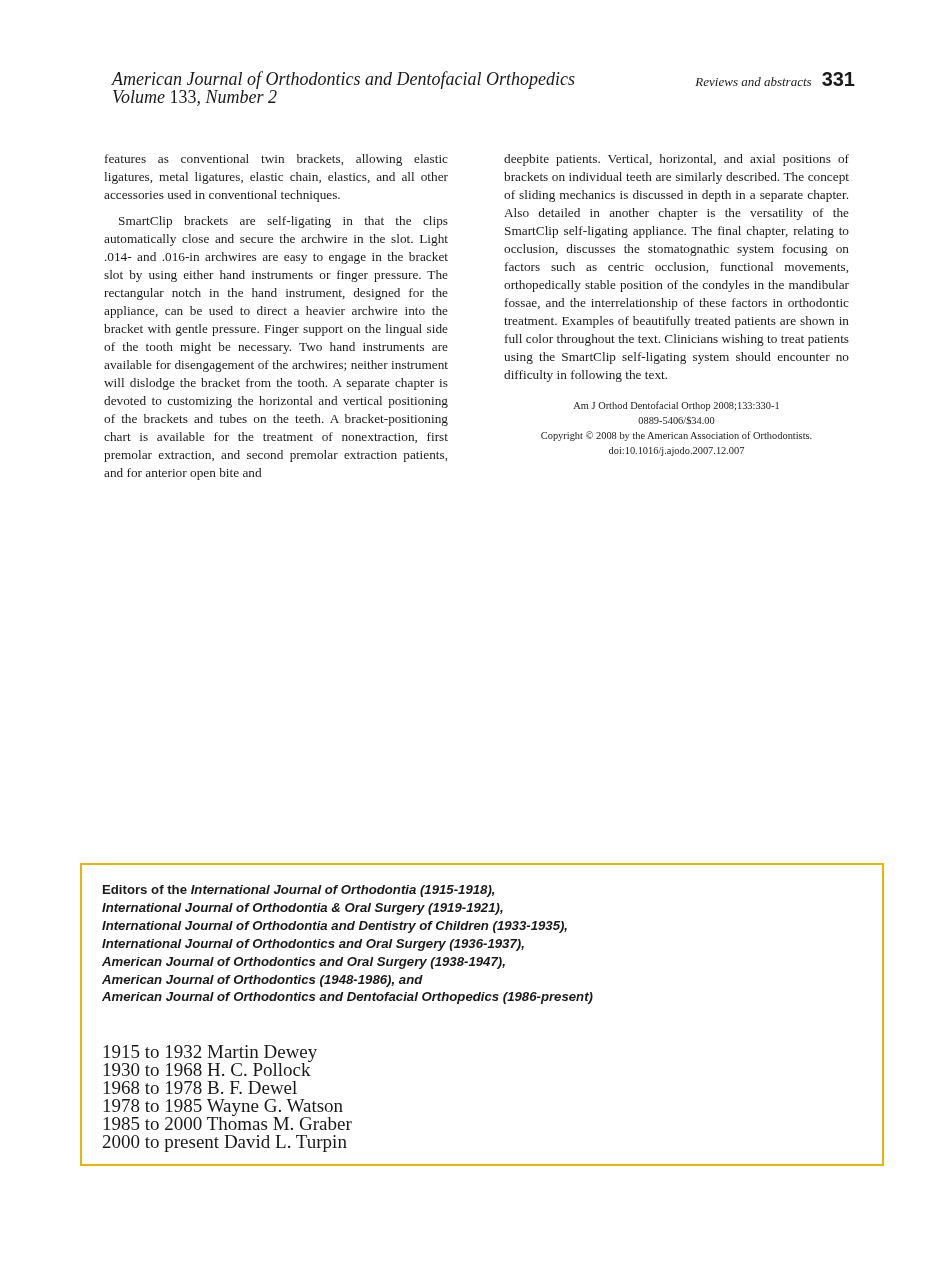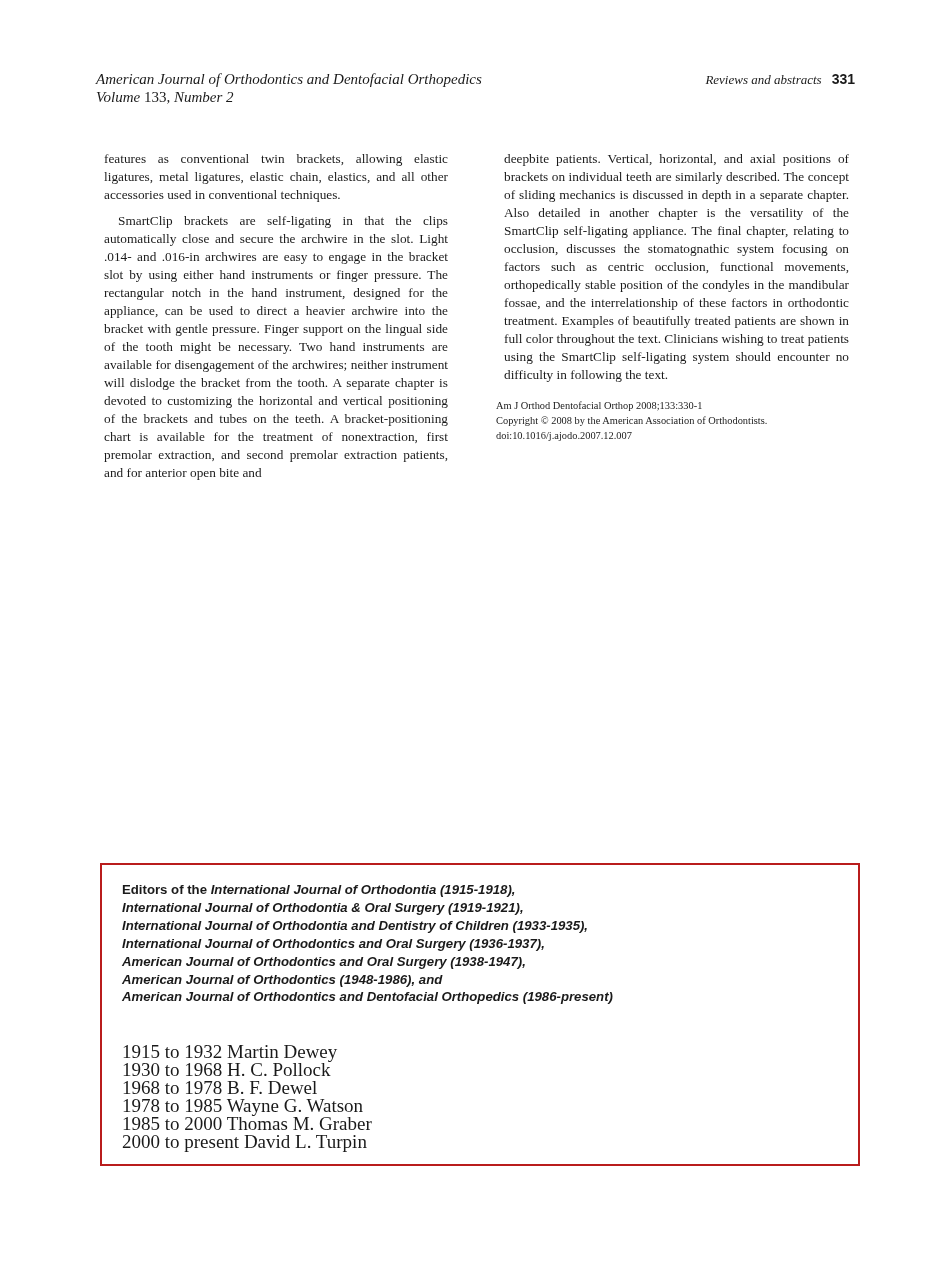--- a/index.html
+++ b/index.html
@@ -1,29 +1,29 @@
 <!DOCTYPE html>
 <html><head>
 <meta charset="utf-8">
 <style>
   html, body { margin: 0; padding: 0; background: #ffffff; }
   body { width: 950px; height: 1272px; position: relative; overflow: hidden; color: #1a1a1a; font-family: "Liberation Serif", "DejaVu Serif", serif; }
-  .header-left { position: absolute; left: 96px; top: 70px; font-style: italic; font-size: 15px; line-height: 18px; }
+  .header-left { position: absolute; left: 112px; top: 70px; font-style: italic; font-size: 18px; line-height: 18px; }
   .header-left .upright { font-style: normal; text-align: center; }
   .header-right { position: absolute; right: 95px; top: 70px; font-size: 13px; line-height: 18px; white-space: nowrap; }
   .header-right .section { font-style: italic; }
-  .header-right .pageno { font-family: "Liberation Sans", "DejaVu Sans", sans-serif; font-weight: bold; font-size: 14px; margin-left: 10px; }
+  .header-right .pageno { font-family: "Liberation Sans", "DejaVu Sans", sans-serif; font-weight: bold; font-size: 20px; margin-left: 10px; }
   .col { position: absolute; top: 142px; font-size: 13.3px; line-height: 18px; text-align: justify; }
   .col-left { left: 96px; width: 360px; }
   .col-right { left: 496px; width: 361px; }
   .col p { margin: 8px; }
   .col p.indent { text-indent: 14px; }
   .citation { margin-top: 14px; font-size: 10.4px; line-height: 15px; text-align: left; }
-  .citation div { white-space: nowrap; }
-  .editors-box { position: absolute; left: 100px; top: 863px; width: 756px; height: 299px; border: 2px solid #b91c1c; box-sizing: content-box; }
+  .citation div { white-space: nowrap; text-align: center; }
+  .editors-box { position: absolute; left: 80px; top: 863px; width: 756px; height: 299px; border: 2px solid #eab308; box-sizing: content-box; padding-left: 44px; }
   .editors-heading { position: absolute; left: 20px; top: 16px; font-family: "Liberation Sans", "DejaVu Sans", sans-serif; font-weight: bold; font-size: 13.2px; line-height: 17.9px; }
   .editors-heading .it { font-style: italic; }
   .editors-list { position: absolute; left: 20px; top: 178px; font-size: 19px; line-height: 18px; }
   .editors-list div { white-space: nowrap; }
 </style>
 </head>
 <body>
 
 <div class="header-left">
   <div>American Journal of Orthodontics and Dentofacial Orthopedics</div>
@@ -36,20 +36,21 @@
 
 <div class="col col-left">
   <p>features as conventional twin brackets, allowing elastic ligatures, metal ligatures, elastic chain, elastics, and all other accessories used in conventional techniques.</p>
   <p class="indent">SmartClip brackets are self-ligating in that the clips automatically close and secure the archwire in the slot. Light .014- and .016-in archwires are easy to engage in the bracket slot by using either hand instruments or finger pressure. The rectangular notch in the hand instrument, designed for the appliance, can be used to direct a heavier archwire into the bracket with gentle pressure. Finger support on the lingual side of the tooth might be necessary. Two hand instruments are available for disengagement of the archwires; neither instrument will dislodge the bracket from the tooth. A separate chapter is devoted to customizing the horizontal and vertical positioning of the brackets and tubes on the teeth. A bracket-positioning chart is available for the treatment of nonextraction, first premolar extraction, and second premolar extraction patients, and for anterior open bite and</p>
 </div>
 
 <div class="col col-right">
   <p>deepbite patients. Vertical, horizontal, and axial positions of brackets on individual teeth are similarly described. The concept of sliding mechanics is discussed in depth in a separate chapter. Also detailed in another chapter is the versatility of the SmartClip self-ligating appliance. The final chapter, relating to occlusion, discusses the stomatognathic system focusing on factors such as centric occlusion, functional movements, orthopedically stable position of the condyles in the mandibular fossae, and the interrelationship of these factors in orthodontic treatment. Examples of beautifully treated patients are shown in full color throughout the text. Clinicians wishing to treat patients using the SmartClip self-ligating system should encounter no difficulty in following the text.</p>
   <div class="citation">
     <div>Am J Orthod Dentofacial Orthop 2008;133:330-1</div>
+    <div>0889-5406/$34.00</div>
     <div>Copyright © 2008 by the American Association of Orthodontists.</div>
     <div>doi:10.1016/j.ajodo.2007.12.007</div>
   </div>
 </div>
 
 <div class="editors-box">
   <div class="editors-heading">
     <div><span>Editors of the </span><span class="it">International Journal of Orthodontia (1915-1918),</span></div>
     <div class="it">International Journal of Orthodontia &amp; Oral Surgery (1919-1921),</div>
     <div class="it">International Journal of Orthodontia and Dentistry of Children (1933-1935),</div>

